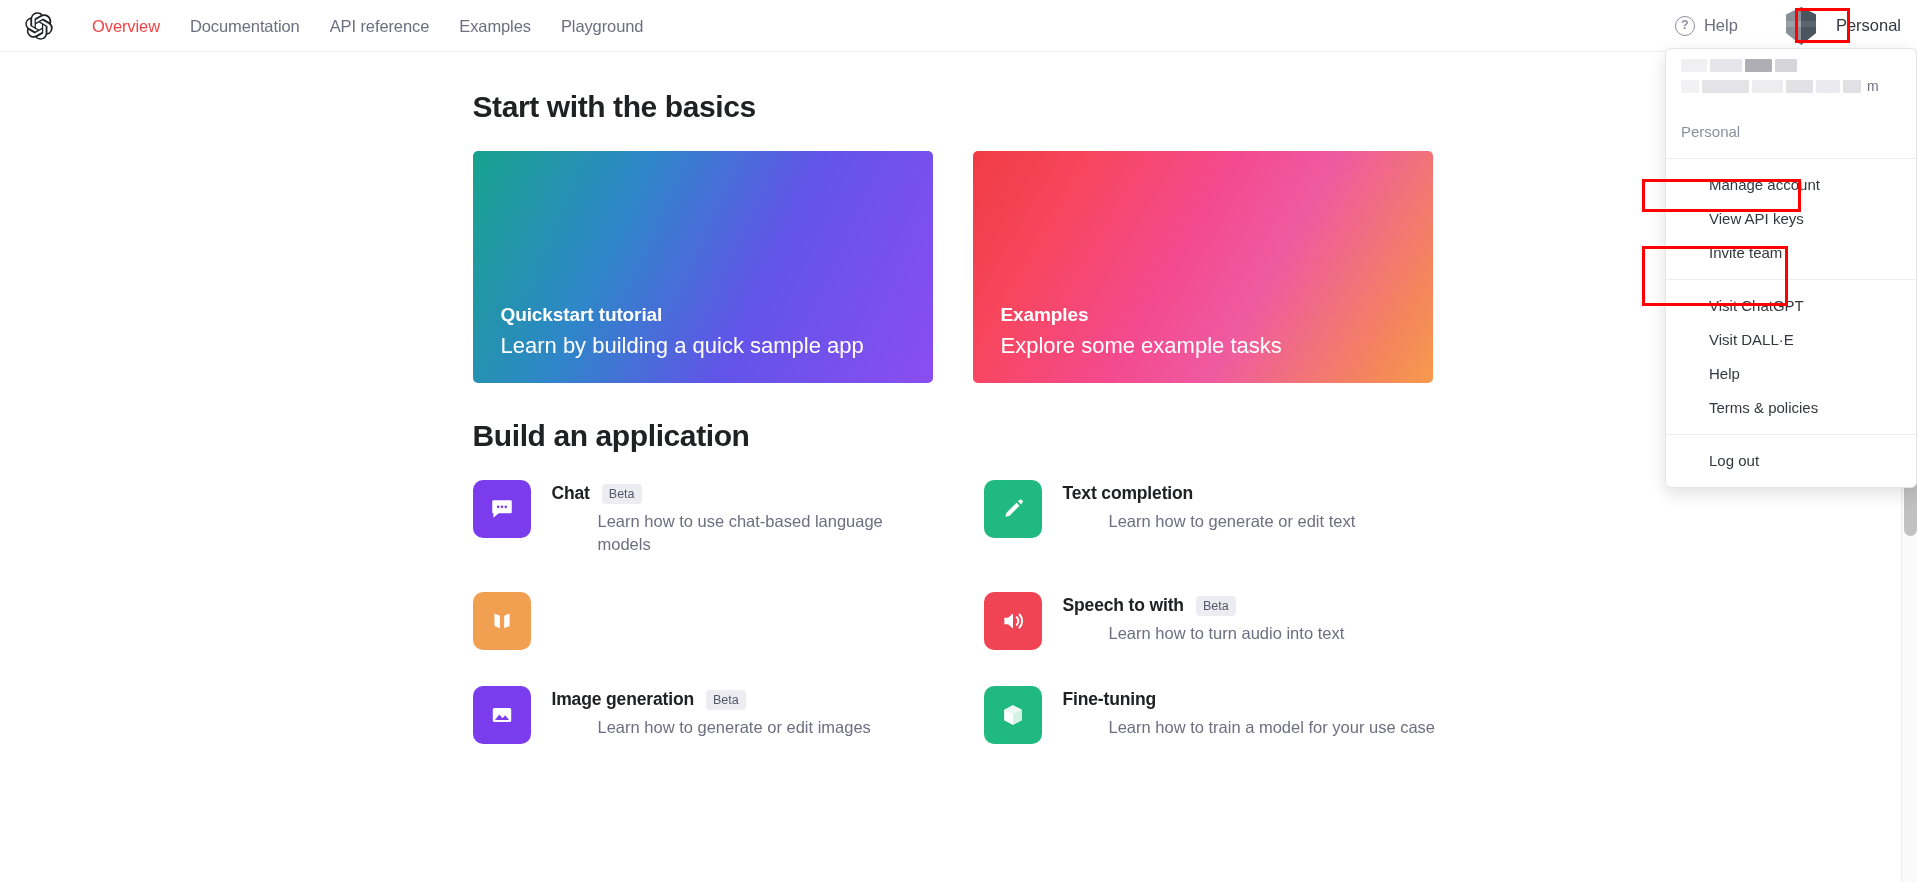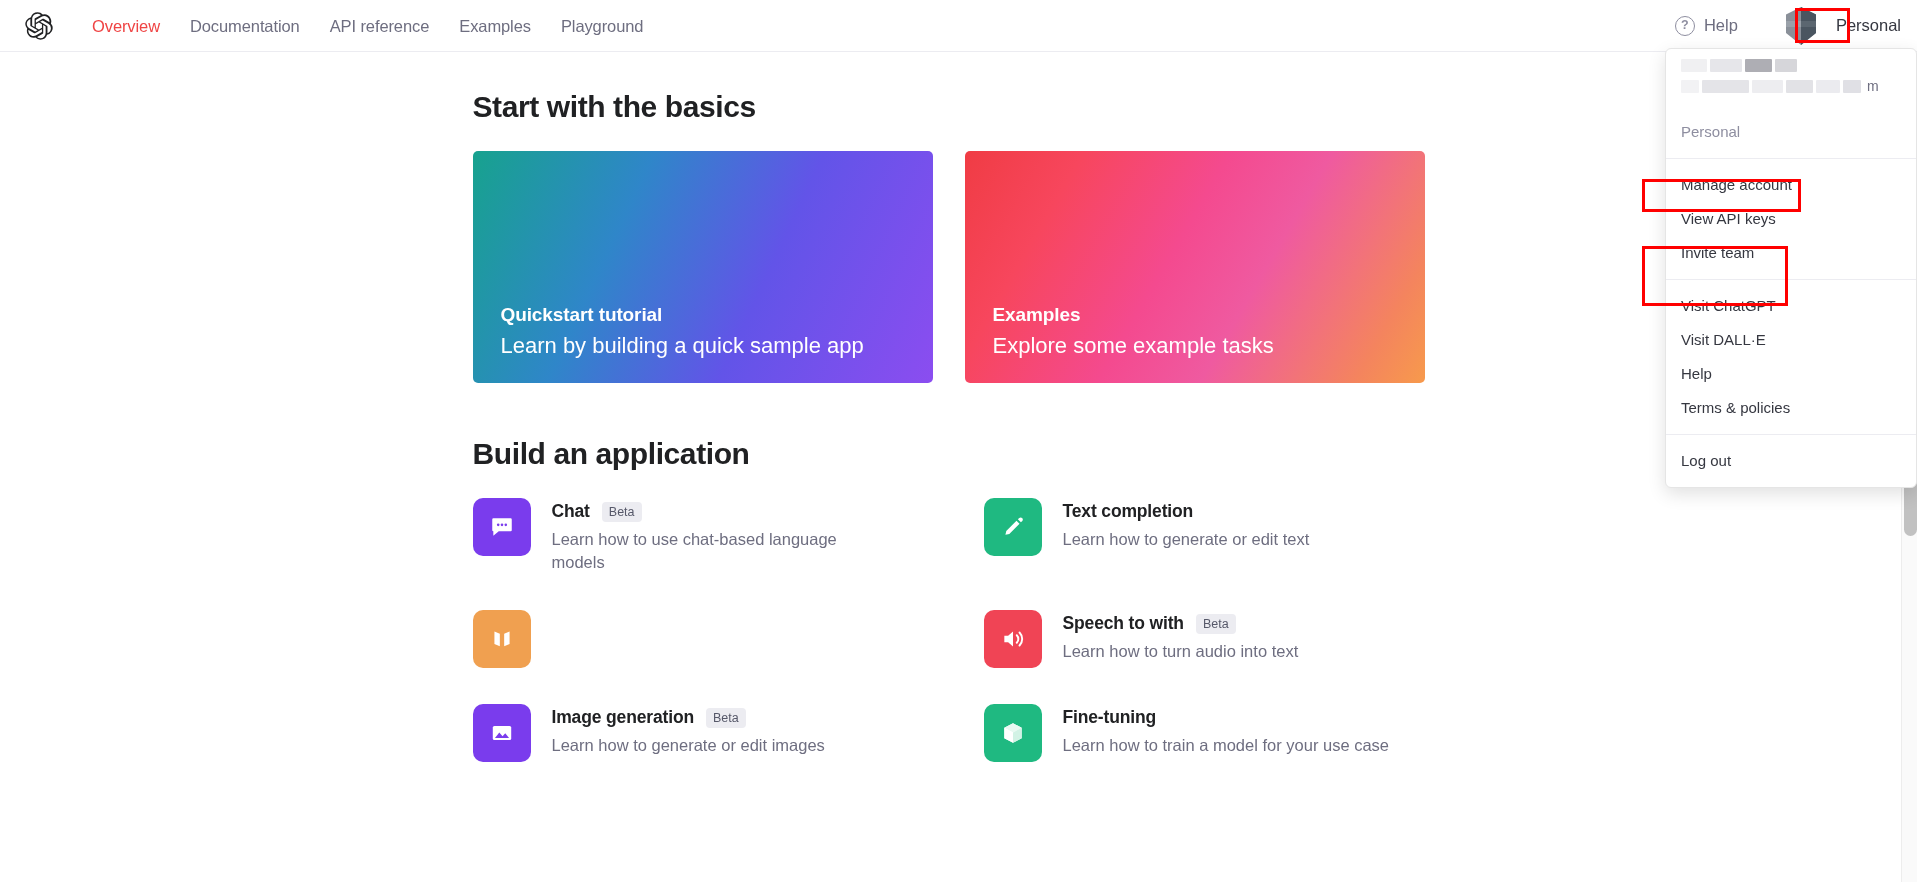--- a/index.html
+++ b/index.html
@@ -118,21 +118,21 @@
     background: #ffffff;
     border: 1px solid #e5e5e5;
     border-radius: 6px;
     box-shadow: 0 6px 18px rgba(0,0,0,0.12);
     padding: 0;
     z-index: 40;
     font-size: 15px;
   }
 
   .dd-section { padding: 9px 0; }
-  .dd-section + .dd-section { border-top: 1px solid #ececf1; }
+  .dd-section + .dd-section { border-top: 1px solid #ececf1; padding-left: 28px; }
 
   .dd-identity { padding: 10px 15px 12px 15px; position: relative; }
   .redact-line { display: flex; align-items: center; gap: 3px; }
   .rb {
     display: inline-block;
     height: 13px;
     border-radius: 1px;
   }
   .redact-name { margin-bottom: 6px; }
   .redact-email { margin-bottom: 0px; }
@@ -166,22 +166,22 @@
   h2.section-title {
     font-size: 30px;
     font-weight: 700;
     letter-spacing: -0.4px;
     color: #202123;
     margin-bottom: 27px;
   }
 
   .basics-row {
     display: flex;
-    gap: 32px;
-    margin-bottom: 54px;
+    gap: 40px;
+    margin-bottom: 36px;
   }
 
   .basic-card {
     width: 460px;
     height: 232px;
     border-radius: 5px;
     position: relative;
     cursor: pointer;
     overflow: hidden;
   }
@@ -243,20 +243,21 @@
     font-size: 12.5px;
     border-radius: 4px;
     padding: 2px 7px;
     line-height: 16px;
   }
   .app-desc {
     font-size: 16.5px;
     color: #6e6e80;
     line-height: 23px;
     max-width: 330px;
+    margin-left: 46px;
   }
 
   
   .pagescroll-track {
     position: absolute;
     top: 52px; right: 0;
     width: 16px;
     height: 830px;
     background: #fafafa;
     border-left: 1px solid #ededed;

